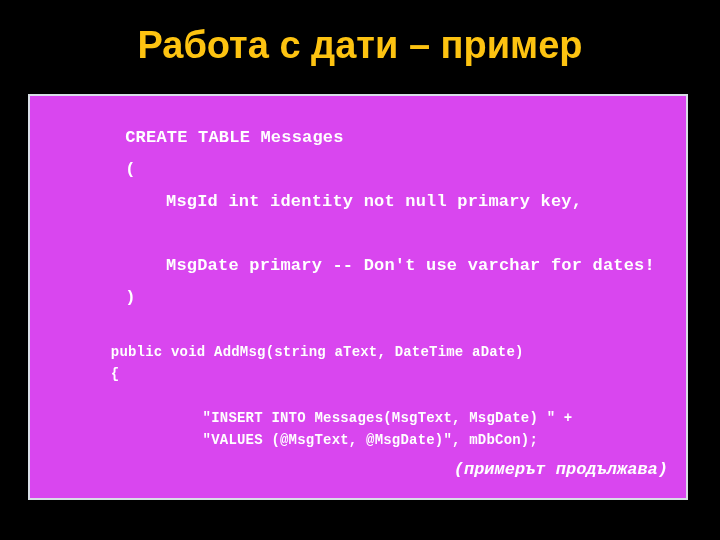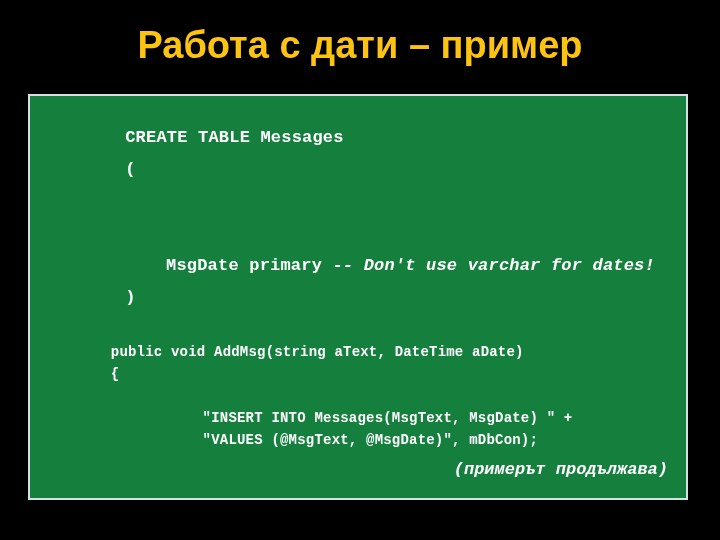--- a/index.html
+++ b/index.html
@@ -32,21 +32,21 @@
     line-height: 46px;
     letter-spacing: 0px;
     white-space: nowrap;
   }
   .code-box {
     position: absolute;
     left: 28px;
     top: 94px;
     width: 660px;
     height: 406px;
-    background: #15803d;
+    background: #d946ef;
     border: 2px solid #D8DEE6;
     box-sizing: border-box;
     overflow: hidden;
   }
   .code-inner {
     position: relative;
     width: 100%;
     height: 100%;
   }
   .code-line {
@@ -62,21 +62,20 @@
     line-height: 20px;
     letter-spacing: 0.2px;
   }
   .cs-line {
     font-size: 14px;
     font-weight: bold;
     line-height: 20px;
     letter-spacing: 0.2px;
   }
   .cmt {
-    font-style: italic;
     font-weight: bold;
   }
   .note-line {
     position: absolute;
     right: 18px;
     left: auto;
     font-size: 17px;
     font-weight: bold;
     font-style: italic;
     line-height: 20px;
@@ -94,20 +93,23 @@
 
   <div class="code-box">
     <div class="code-inner">
 
       <div class="code-line sql-line" style="top: 12px; left: 12px;">
         <span>CREATE TABLE Messages</span>
       </div>
       <div class="code-line sql-line" style="top: 44px; left: 12px;">
         <span>(</span>
       </div>
+      <div class="code-line sql-line" style="top: 76px; left: 52.8px;">
+        <span>MsgId int identity not null primary key,</span>
+      </div>
       <div class="code-line sql-line" style="top: 140px; left: 52.8px;">
         <span>MsgDate primary </span><span class="cmt">-- Don′t use varchar for dates!</span>
       </div>
       <div class="code-line sql-line" style="top: 172px; left: 12px;">
         <span>)</span>
       </div>
 
       <div class="code-line cs-line" style="top: 226px; left: 12px;">
         <span>public void AddMsg(string aText, DateTime aDate)</span>
       </div>

